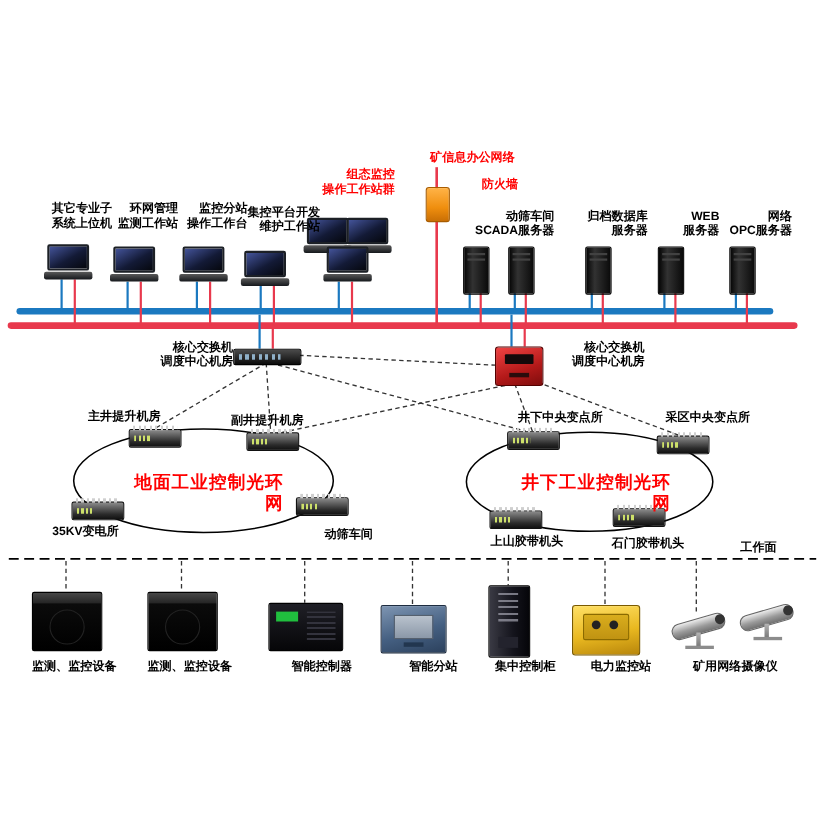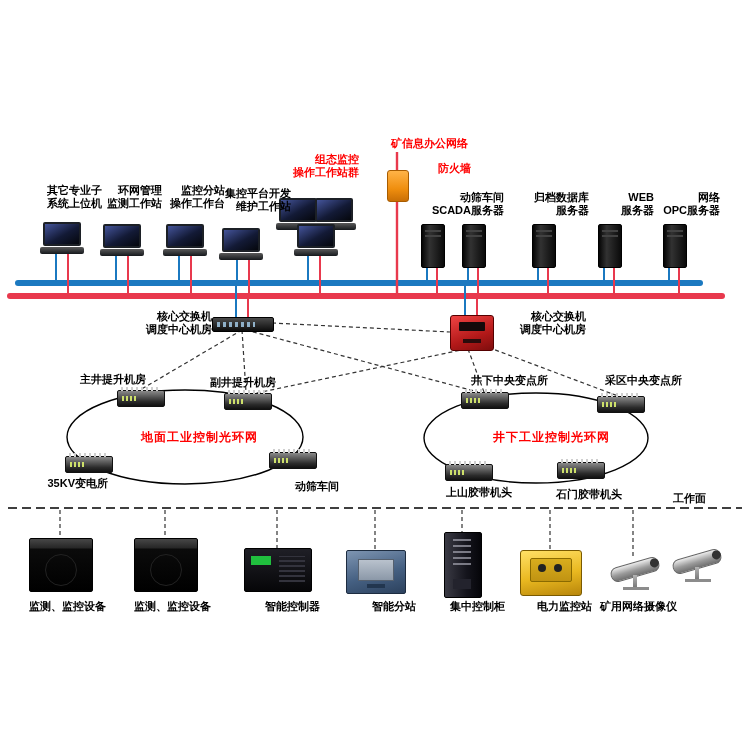--- a/index.html
+++ b/index.html
@@ -2,21 +2,21 @@
 <html><head>
 <meta charset="utf-8">
 <style>
   html,body{margin:0;padding:0;background:#fff}
   .canvas{position:relative;width:750px;height:750px;background:#fff;overflow:hidden;
           font-family:"Liberation Sans", sans-serif}
   .wires{position:absolute;left:0;top:0;width:750px;height:750px}
   .lbl{position:absolute;font:bold 11px "Liberation Sans", sans-serif;color:#000;
        text-align:right;white-space:pre-line;line-height:1.2;z-index:3}
   .lbl.red{color:#ff0000}
-  .lbl.ringtitle{font-size:12px;letter-spacing:1px}
+  .lbl.ringtitle{font-size:16px;letter-spacing:1px}
   
   .laptop{position:absolute;width:44px;height:32px;z-index:2}
   .laptop .scr{width:34px;height:20px;margin:0 auto;border:2px solid #1c2026;border-radius:2px;
        background:linear-gradient(150deg,#44549a 0%,#131a36 55%,#05070d 100%)}
   .laptop .base{width:44px;height:7px;margin-top:1px;border-radius:2px;
        background:linear-gradient(#5a5a5a,#15181c)}
   
   .tower{position:absolute;width:22px;height:42px;border:1px solid #000;border-radius:2px;z-index:2;
        background:linear-gradient(90deg,#050505,#323232 35%,#0a0a0a)}
   .tower::before{content:"";position:absolute;left:3px;right:3px;top:5px;height:2px;background:#424242}
@@ -245,15 +245,15 @@
     <div class="leg"></div>
     <div class="foot"></div>
   </div>
 
   <div class="lbl" style="left:14px;top:600px;width:92px">监测、监控设备</div>
   <div class="lbl" style="left:119px;top:600px;width:92px">监测、监控设备</div>
   <div class="lbl" style="left:234px;top:600px;width:86px">智能控制器</div>
   <div class="lbl" style="left:330px;top:600px;width:86px">智能分站</div>
   <div class="lbl" style="left:419px;top:600px;width:86px">集中控制柜</div>
   <div class="lbl" style="left:506px;top:600px;width:86px">电力监控站</div>
-  <div class="lbl" style="left:581px;top:600px;width:96px">矿用网络摄像仪</div>
+  <div class="lbl" style="left:611px;top:600px;width:96px">矿用网络摄像仪</div>
 
 </div>
 
 </body></html>

